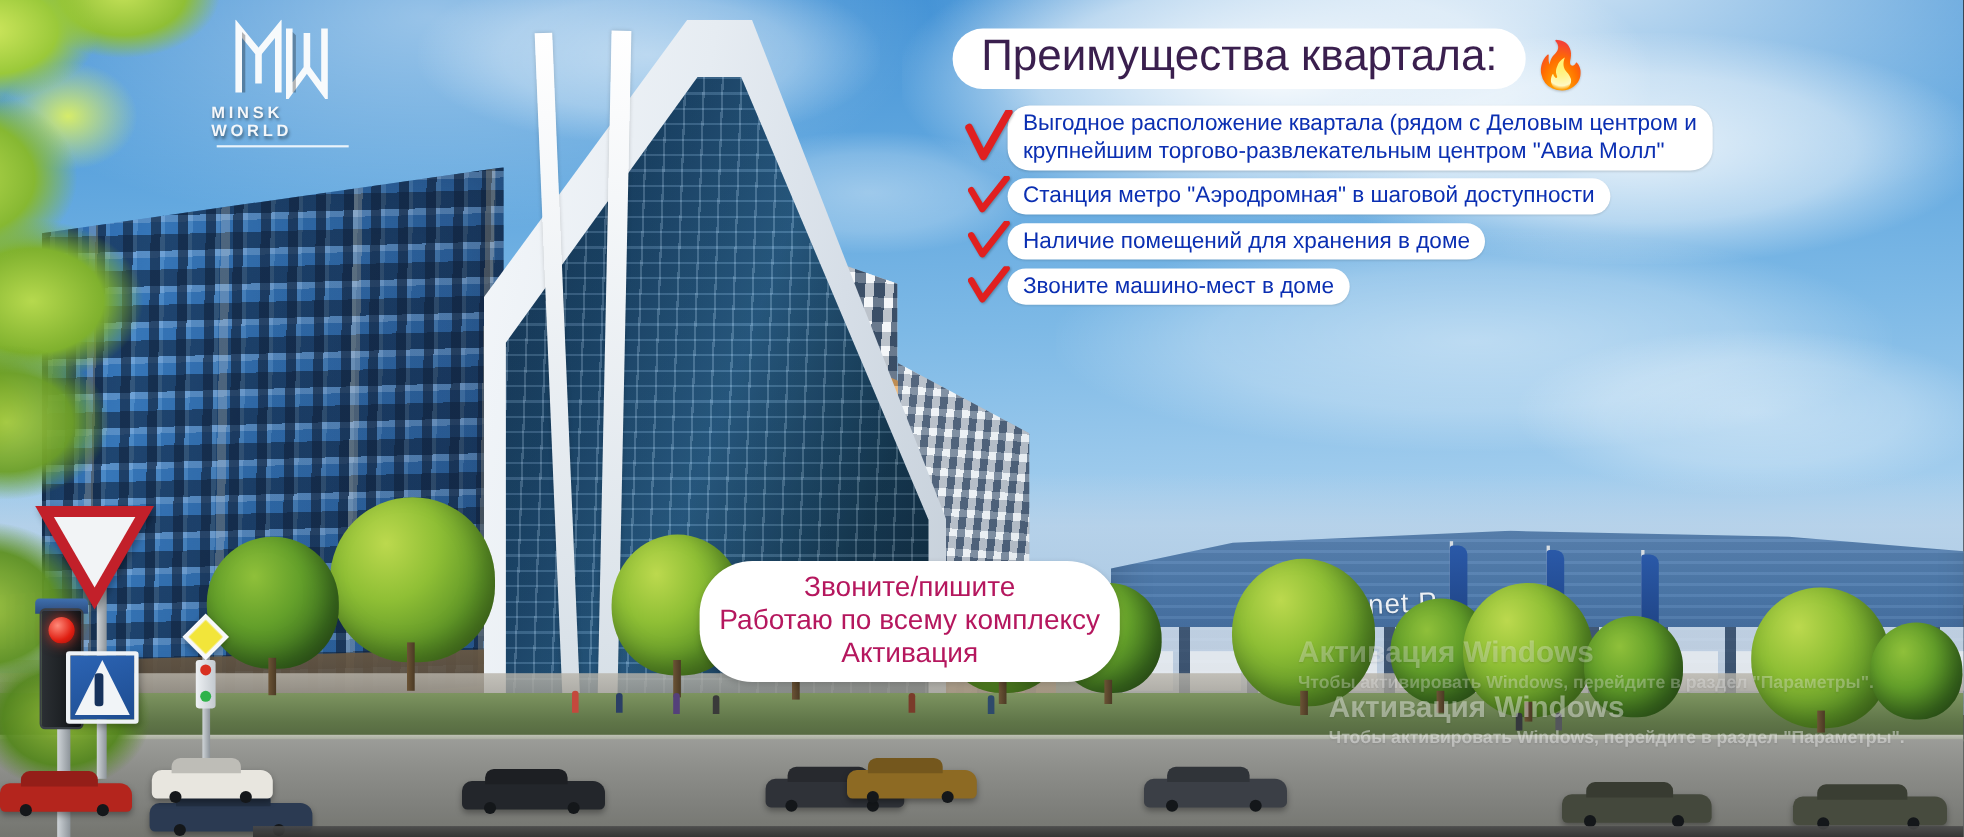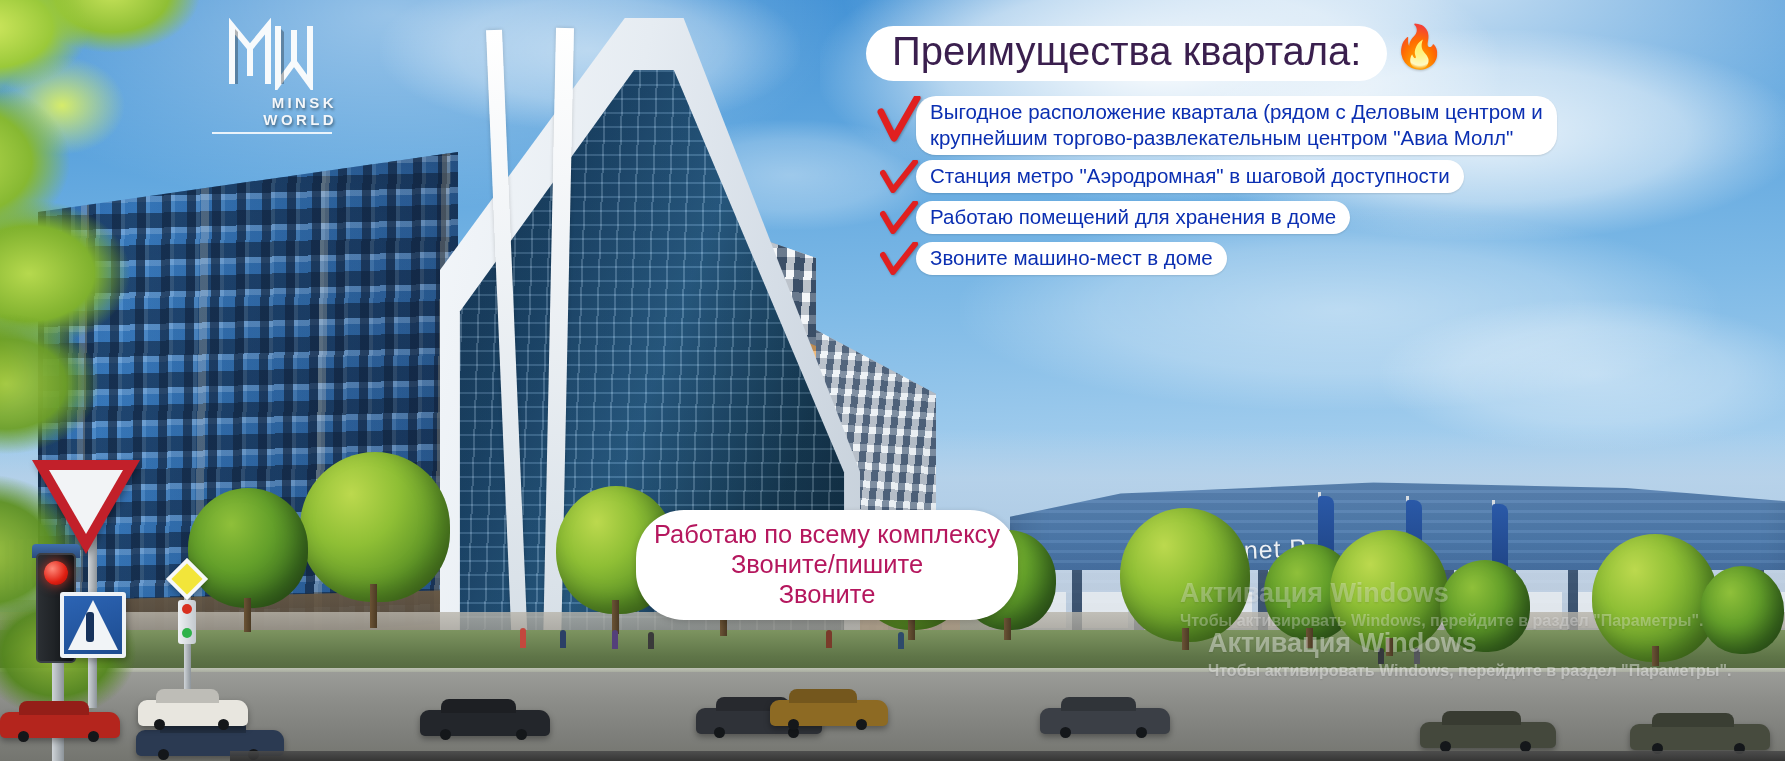--- a/index.html
+++ b/index.html
@@ -369,58 +369,58 @@
   .wheel {
     position: absolute; width: 11px; height: 11px; border-radius: 50%;
     background: #14171a; bottom: -4px;
   }
   .person {
     position: absolute; width: 6px; border-radius: 3px 3px 0 0;
   }
 
   
   .logo {
-    position: absolute; left: 207px; top: 18px; width: 130px; height: 100px;
-    text-align: right;
+    position: absolute; left: 192px; top: 18px; width: 130px; height: 100px;
+    text-align: left;
   }
   .logo svg { display: block; margin: 0 auto; }
   .logo-text {
     margin-top: 4px;
     font-size: 15px; letter-spacing: 3.4px; font-weight: 700;
     color: #f4f7fa;
     text-shadow: 1px 2px 3px rgba(0,0,0,.45);
     font-family: "Liberation Sans", sans-serif;
   }
   .logo-rule {
     width: 120px; height: 2px; margin: 4px auto 0;
     background: rgba(255,255,255,.85);
   }
 
   
   .title-wrap {
     position: absolute; left: 866px; top: 26px;
-    display: flex; align-items: flex-start; gap: 6px;
+    display: flex; align-items: flex-end; gap: 6px;
   }
   .title-pill {
     background: #ffffff;
     border-radius: 34px;
     padding: 5px 26px 8px 26px;
     font-size: 40px;
     line-height: 1.04;
     color: #3a1f4e;
     white-space: nowrap;
     font-family: "Liberation Sans", sans-serif;
   }
   .fire-icon { font-size: 42px; line-height: 1; filter: drop-shadow(0 1px 1px rgba(0,0,0,.2)); }
 
   .bullets {
     position: absolute; left: 876px; top: 96px;
     display: flex; flex-direction: column; gap: 5px;
   }
-  .bullet-row { display: flex; align-items: flex-start; }
+  .bullet-row { display: flex; align-items: center; }
   .check {
     flex: 0 0 auto; width: 46px; margin-right: -6px;
     display: flex; align-items: center; justify-content: center;
   }
   .check svg { display: block; filter: drop-shadow(1px 1px 1px rgba(0,0,0,.25)); }
   .bullet-pill {
     background: #ffffff;
     border-radius: 20px;
     padding: 3px 14px 4px 14px;
     font-size: 20.5px;
@@ -658,38 +658,38 @@
       <span class="bullet-pill">Станция метро "Аэродромная" в шаговой доступности</span>
     </div>
 
 
     <div class="bullet-row">
       <span class="check">
         <svg width="40" height="36" viewBox="0 0 40 36">
           <path d="M4 13 L14 30 L36 2" stroke="#e02020" stroke-width="6" fill="none" stroke-linecap="round" stroke-linejoin="round"></path>
         </svg>
       </span>
-      <span class="bullet-pill">Работаю помещений для хранения в доме</span>
+      <span class="bullet-pill">Наличие помещений для хранения в доме</span>
     </div>
 
     <div class="bullet-row">
       <span class="check">
         <svg width="40" height="36" viewBox="0 0 40 36">
           <path d="M4 13 L14 30 L36 2" stroke="#e02020" stroke-width="6" fill="none" stroke-linecap="round" stroke-linejoin="round"></path>
         </svg>
       </span>
       <span class="bullet-pill">Звоните машино-мест в доме</span>
     </div>
 
   </div>
 
   <div class="contact-card">
+    <div class="contact-line">Звоните/пишите</div>
     <div class="contact-line">Работаю по всему комплексу</div>
-    <div class="contact-line">Звоните/пишите</div>
-    <div class="contact-line">Звоните</div>
+    <div class="contact-line">Активация</div>
   </div>
 
   <div class="wm wm-top-title">Активация Windows</div>
   <div class="wm wm-top-sub">Чтобы активировать Windows, перейдите в раздел "Параметры".</div>
   <div class="wm wm-bot-title">Активация Windows</div>
   <div class="wm wm-bot-sub">Чтобы активировать Windows, перейдите в раздел "Параметры".</div>
 
   <div class="bottom-bar"></div>
 
 </div>

